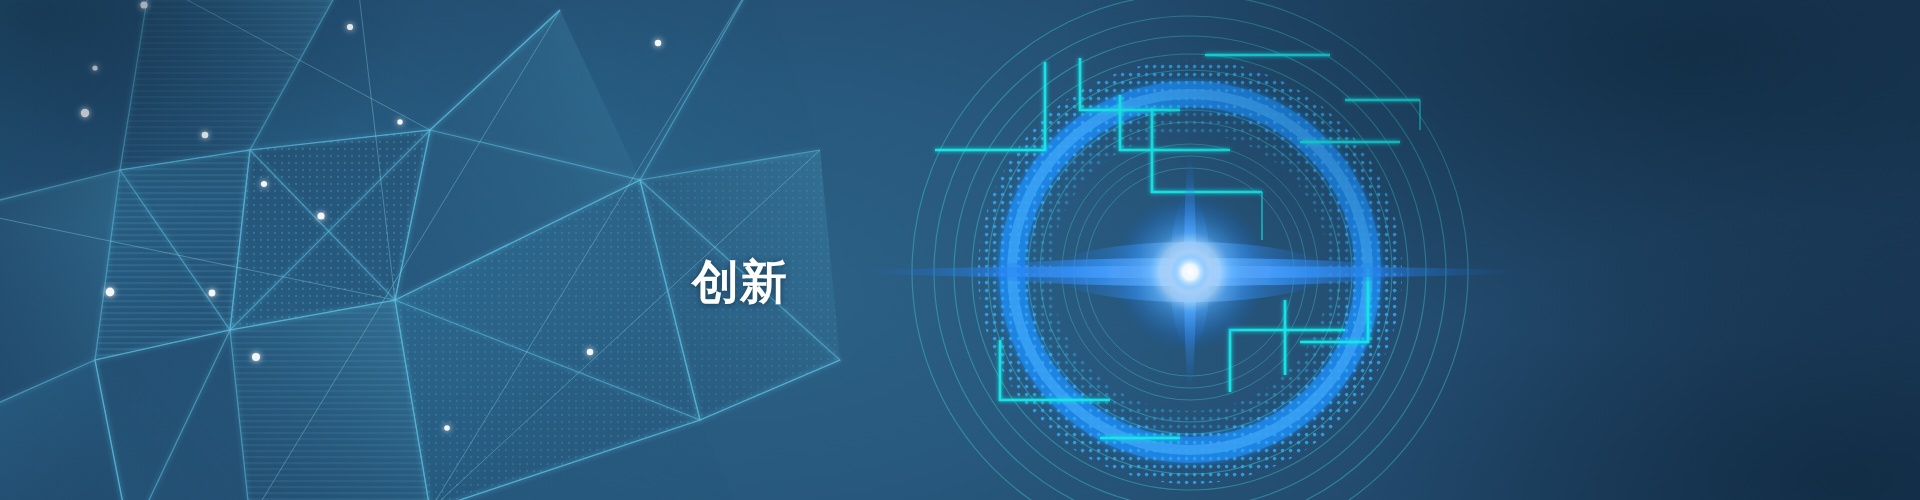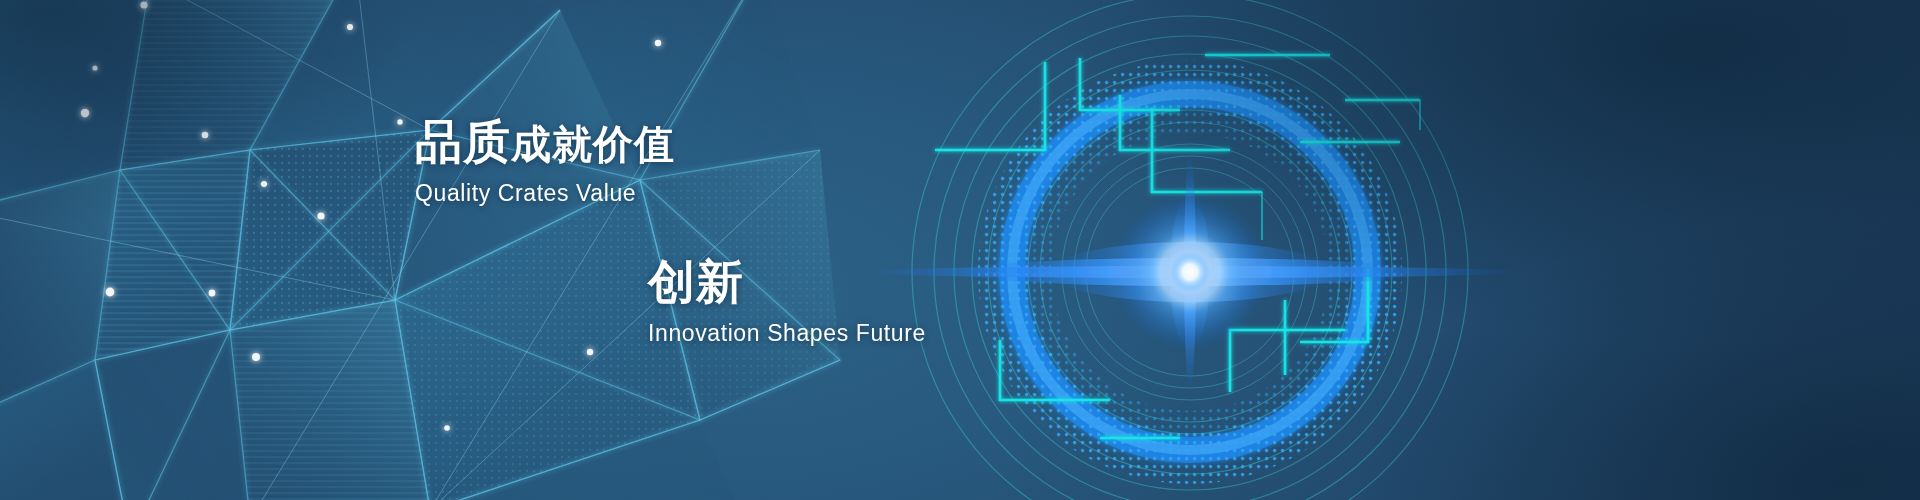--- a/index.html
+++ b/index.html
@@ -30,21 +30,21 @@
   }
 
   
   .text-block {
     position: absolute;
     color: #ffffff;
     text-shadow: 0 1px 6px rgba(6,26,44,0.55);
     white-space: nowrap;
   }
   #headline-quality { left: 415px; top: 118px; }
-  #headline-innovation { left: 648px; top: 258px; }
+  #headline-innovation { left: 692px; top: 258px; }
 
   .cn-line {
     line-height: 1;
     display: flex;
     align-items: baseline;
   }
   .cn-strong {
     font-size: 47px;
     font-weight: bold;
     letter-spacing: 1px;
@@ -265,28 +265,20 @@
       <ellipse cx="1190" cy="272" rx="140" ry="30" fill="url(#flareH)" opacity="0.55"></ellipse>
       <ellipse cx="1190" cy="272" rx="6" ry="118" fill="url(#flareV)" opacity="0.85"></ellipse>
       <ellipse cx="1190" cy="272" rx="20" ry="78" fill="url(#flareV)" opacity="0.55"></ellipse>
       <circle cx="1190" cy="272" r="78" fill="url(#flareCore)"></circle>
       <circle cx="1190" cy="272" r="30" fill="url(#flareCore)"></circle>
     </g>
   </svg>
 
   <div class="layer vignette"></div>
 
-  <div class="text-block" id="headline-quality">
-    <div class="cn-line">
-      <span class="cn-strong">品质</span>
-      <span class="cn-rest">成就价值</span>
-    </div>
-    <div class="en-line">Quality Crates Value</div>
-  </div>
 
   <div class="text-block" id="headline-innovation">
     <div class="cn-line">
       <span class="cn-strong">创新</span>
     </div>
-    <div class="en-line">Innovation Shapes Future</div>
   </div>
 
 </div>
 
 </body></html>

